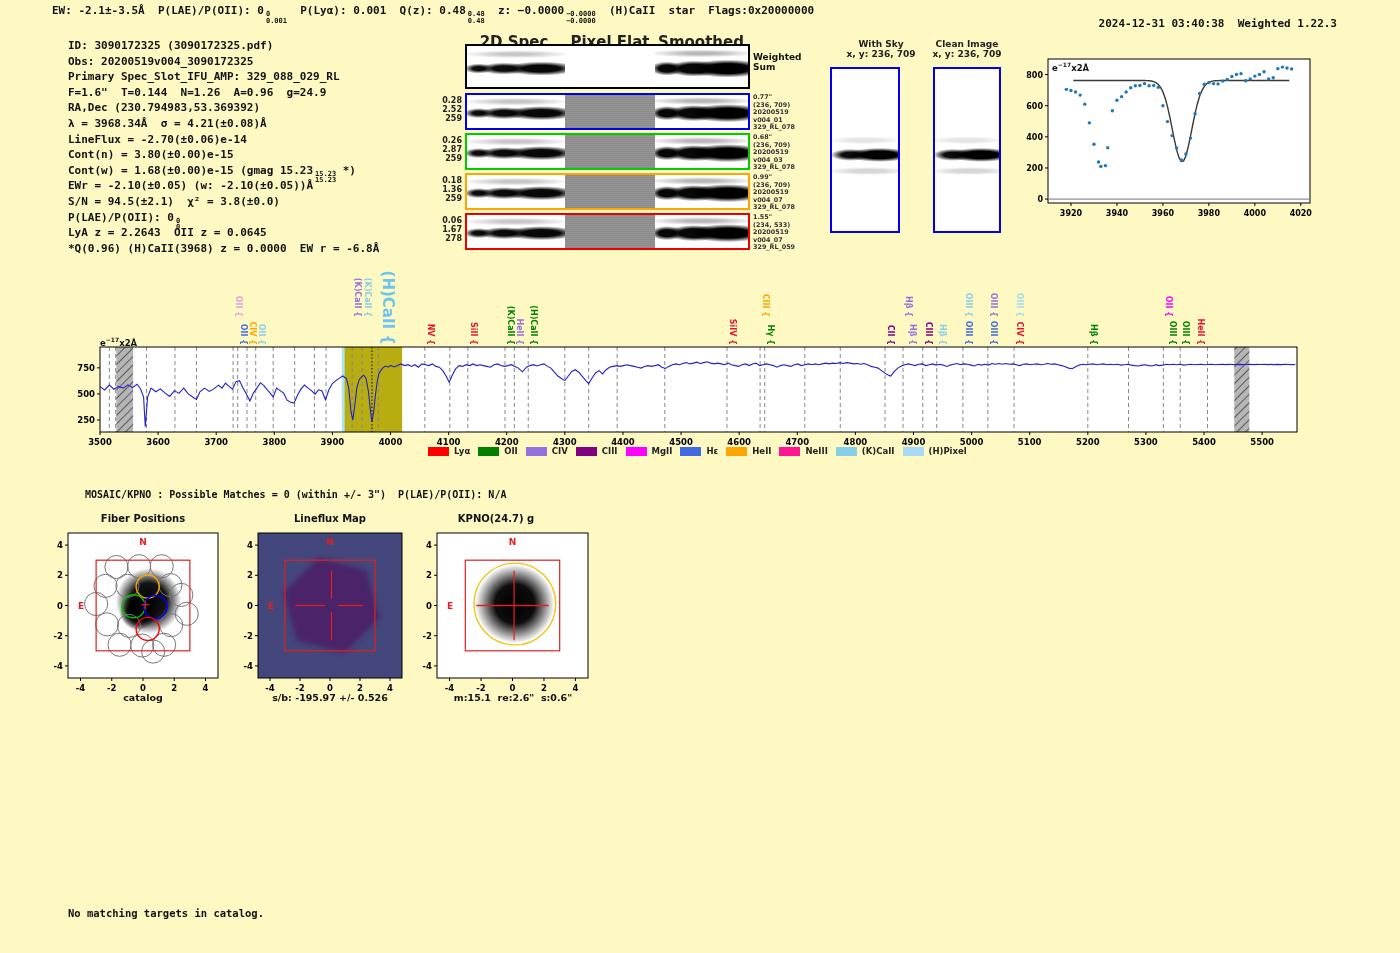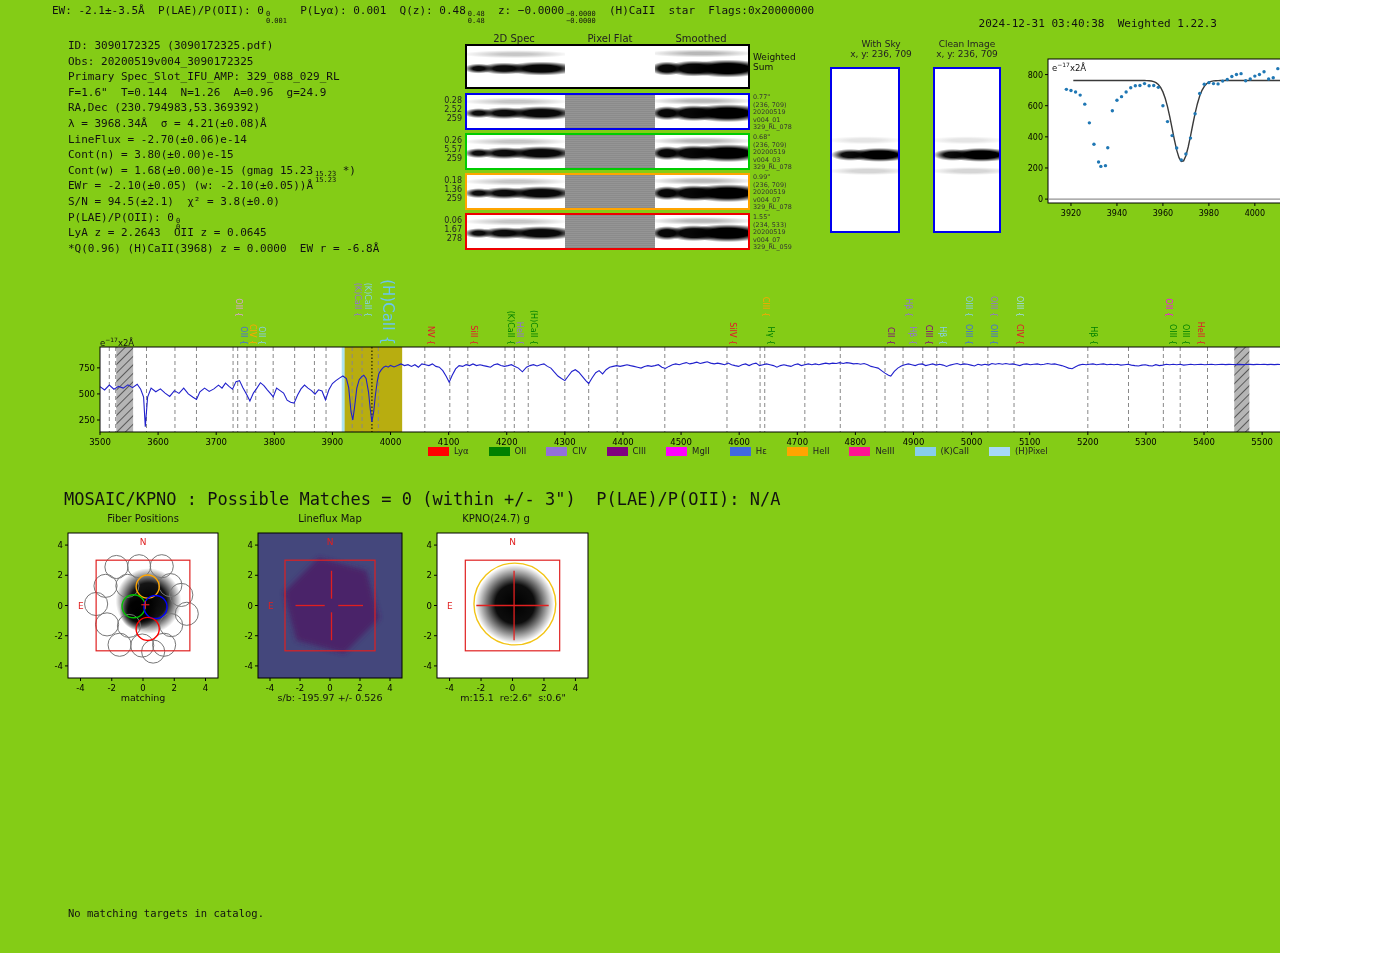--- a/index.html
+++ b/index.html
@@ -1,24 +1,24 @@
 <!DOCTYPE html>
 <html><head>
 <meta charset="utf-8">
 <style>
   html,body{margin:0;padding:0;background:#fff;}
-  .page{position:relative;width:1280px;height:953px;background:#84cc16;overflow:hidden;
-        font-family:"DejaVu Sans",sans-serif;color:#111;}
+  .page{position:relative;width:1400px;height:953px;background:#fef9c3;overflow:hidden;
+        font-family:"DejaVu Sans",sans-serif;color:#111;font-weight:bold;}
   .mono{font-family:"DejaVu Sans Mono",monospace;}
   .abs{position:absolute;}
   .hdr{font-size:11px;white-space:pre;}
   .iline{height:15.6px;font-size:11px;white-space:pre;}
   .stk{display:inline-flex;flex-direction:column;font-size:7px;line-height:6.6px;
        vertical-align:-2px;margin-left:2px;text-align:left;}
-  .colhdr{position:absolute;font-size:10px;color:#222;transform:translateX(-50%);}
+  .colhdr{position:absolute;font-size:15px;color:#222;transform:translateX(-50%);}
   .cutrow{position:absolute;display:flex;box-sizing:border-box;}
   .strip{height:100%;}
   .sl{background:
     radial-gradient(ellipse 15px 5px at 12% 55%, rgba(0,0,0,.95) 40%, rgba(0,0,0,0) 100%),
     radial-gradient(ellipse 25px 6px at 38% 55%, rgba(0,0,0,.95) 45%, rgba(0,0,0,0) 100%),
     radial-gradient(ellipse 37px 7px at 76% 55%, rgba(0,0,0,.97) 50%, rgba(0,0,0,0) 100%),
     radial-gradient(ellipse 55px 4px at 50% 20%, rgba(0,0,0,.22) 30%, rgba(0,0,0,0) 100%),#fff;}
   .sr{background:
     radial-gradient(ellipse 17px 7px at 13% 55%, rgba(0,0,0,.97) 50%, rgba(0,0,0,0) 100%),
     radial-gradient(ellipse 27px 8px at 42% 55%, rgba(0,0,0,.97) 55%, rgba(0,0,0,0) 100%),
@@ -31,21 +31,21 @@
   .wsum{position:absolute;font-size:9px;line-height:10px;color:#111;}
   .skytitle{position:absolute;font-size:9px;text-align:center;transform:translateX(-50%);color:#222;}
   .skybox{position:absolute;border:2px solid #0000ee;box-sizing:border-box;
     background:
     radial-gradient(ellipse 20px 6px at 28% 53%, rgba(0,0,0,.95) 45%, rgba(0,0,0,0) 100%),
     radial-gradient(ellipse 33px 7px at 72% 53%, #000 55%, rgba(0,0,0,0) 100%),
     radial-gradient(ellipse 42px 4px at 55% 63%, rgba(0,0,0,.16) 40%, rgba(0,0,0,0) 100%),
     radial-gradient(ellipse 40px 4px at 50% 44%, rgba(0,0,0,.10) 40%, rgba(0,0,0,0) 100%),#fff;}
   .unit{position:absolute;font-size:8.5px;color:#111;}
   .unit sup{font-size:6px;}
-  .legend{position:absolute;display:flex;gap:20px;align-items:center;}
+  .legend{position:absolute;display:flex;gap:8px;align-items:center;}
   .lgi{display:flex;align-items:center;gap:5px;font-size:8.5px;color:#222;}
   .lgsw{width:21px;height:9px;display:inline-block;}
   .ptitle{position:absolute;font-size:10px;color:#111;transform:translateX(-50%);}
   .pcap{position:absolute;font-size:9.5px;color:#111;transform:translateX(-50%);white-space:pre;}
   .footer{font-size:10.5px;line-height:15px;white-space:pre;}
   svg{position:absolute;overflow:visible;}
 </style>
 </head>
 <body>
 
@@ -93,21 +93,21 @@
         <div>259</div>
       </div>
       <div class="rlab" style="left: 753px; top: 94px;"><div>0.77"</div><div>(236, 709)</div><div>20200519</div><div>v004_01</div><div>329_RL_078</div></div>
       <div class="cutrow" style="left: 465px; top: 133px; width: 285px; height: 37px; border: 2px solid rgb(0, 204, 0);">
         <div class="strip sl" style="width: 98px;"></div>
         <div class="strip sflat-gray" style="width: 90px;"></div>
         <div class="strip sr" style="width: 93px;"></div>
       </div>
       <div class="llab" style="left: 438px; top: 136px; width: 24px;">
         <div>0.26</div>
-        <div>5.57</div>
+        <div>2.87</div>
         <div>259</div>
       </div>
       <div class="rlab" style="left: 753px; top: 134px;"><div>0.68"</div><div>(236, 709)</div><div>20200519</div><div>v004_03</div><div>329_RL_078</div></div>
       <div class="cutrow" style="left: 465px; top: 173px; width: 285px; height: 37px; border: 2px solid rgb(255, 165, 0);">
         <div class="strip sl" style="width: 98px;"></div>
         <div class="strip sflat-gray" style="width: 90px;"></div>
         <div class="strip sr" style="width: 93px;"></div>
       </div>
       <div class="llab" style="left: 438px; top: 176px; width: 24px;">
         <div>0.18</div>
@@ -400,21 +400,21 @@
       <div class="lgi">
         <span class="lgsw" style="background: rgb(135, 206, 235);"></span>
         <span>(K)CaII</span>
       </div>
       <div class="lgi">
         <span class="lgsw" style="background: rgb(166, 217, 247);"></span>
         <span>(H)Pixel</span>
       </div>
     </div>
 
-  <div class="abs mono" style="left:64px;top:489px;font-size:17px;white-space:pre;">MOSAIC/KPNO : Possible Matches = 0 (within +/- 3")  P(LAE)/P(OII): N/A</div>
+  <div class="abs mono" style="left:85px;top:489px;font-size:10px;white-space:pre;">MOSAIC/KPNO : Possible Matches = 0 (within +/- 3")  P(LAE)/P(OII): N/A</div>
 
   <div class="ptitle" style="left:143px;top:513px;text-align:right;">Fiber Positions</div>
   <div class="ptitle" style="left:330px;top:513px;">Lineflux Map</div>
   <div class="ptitle" style="left:496px;top:513px;">KPNO(24.7) g</div>
 
   <svg id="fiber-svg" style="left:30px;top:528px;" width="205" height="165">
       <defs>
         <radialGradient id="fblob">
           <stop offset="0%" stop-color="#000"></stop>
           <stop offset="55%" stop-color="#000" stop-opacity="0.92"></stop>
@@ -540,21 +540,21 @@
       <line x1="34" y1="47.29166666666667" x2="37" y2="47.29166666666667" stroke="#000"></line>
       <text x="32" y="50.29166666666667" text-anchor="end" font-size="8.5" font-family="DejaVu Sans">2</text>
       <line x1="175.41666666666669" y1="150" x2="175.41666666666669" y2="153" stroke="#000"></line>
       <text x="175.41666666666669" y="163" text-anchor="middle" font-size="8.5" font-family="DejaVu Sans">4</text>
       <line x1="34" y1="17.08333333333333" x2="37" y2="17.08333333333333" stroke="#000"></line>
       <text x="32" y="20.08333333333333" text-anchor="end" font-size="8.5" font-family="DejaVu Sans">4</text>
       <text x="112.5" y="17" text-anchor="middle" font-size="9" fill="#e02020" font-family="DejaVu Sans">N</text>
       <text x="47" y="80.5" font-size="9" fill="#e02020" font-family="DejaVu Sans">E</text>
     </svg>
 
-  <div class="pcap" style="left:143px;top:692px;">matching</div>
+  <div class="pcap" style="left:143px;top:692px;">catalog</div>
   <div class="pcap" style="left:330px;top:692px;">s/b: -195.97 +/- 0.526</div>
   <div class="pcap" style="left:513px;top:692px;">m:15.1  re:2.6"  s:0.6"</div>
 
   <div class="abs mono footer" style="left:68px;top:876px;">
     <div>No matching targets in catalog.</div>
     <div>Row intentionally blank.</div>
   </div>
 </div>
 
 </body></html>

